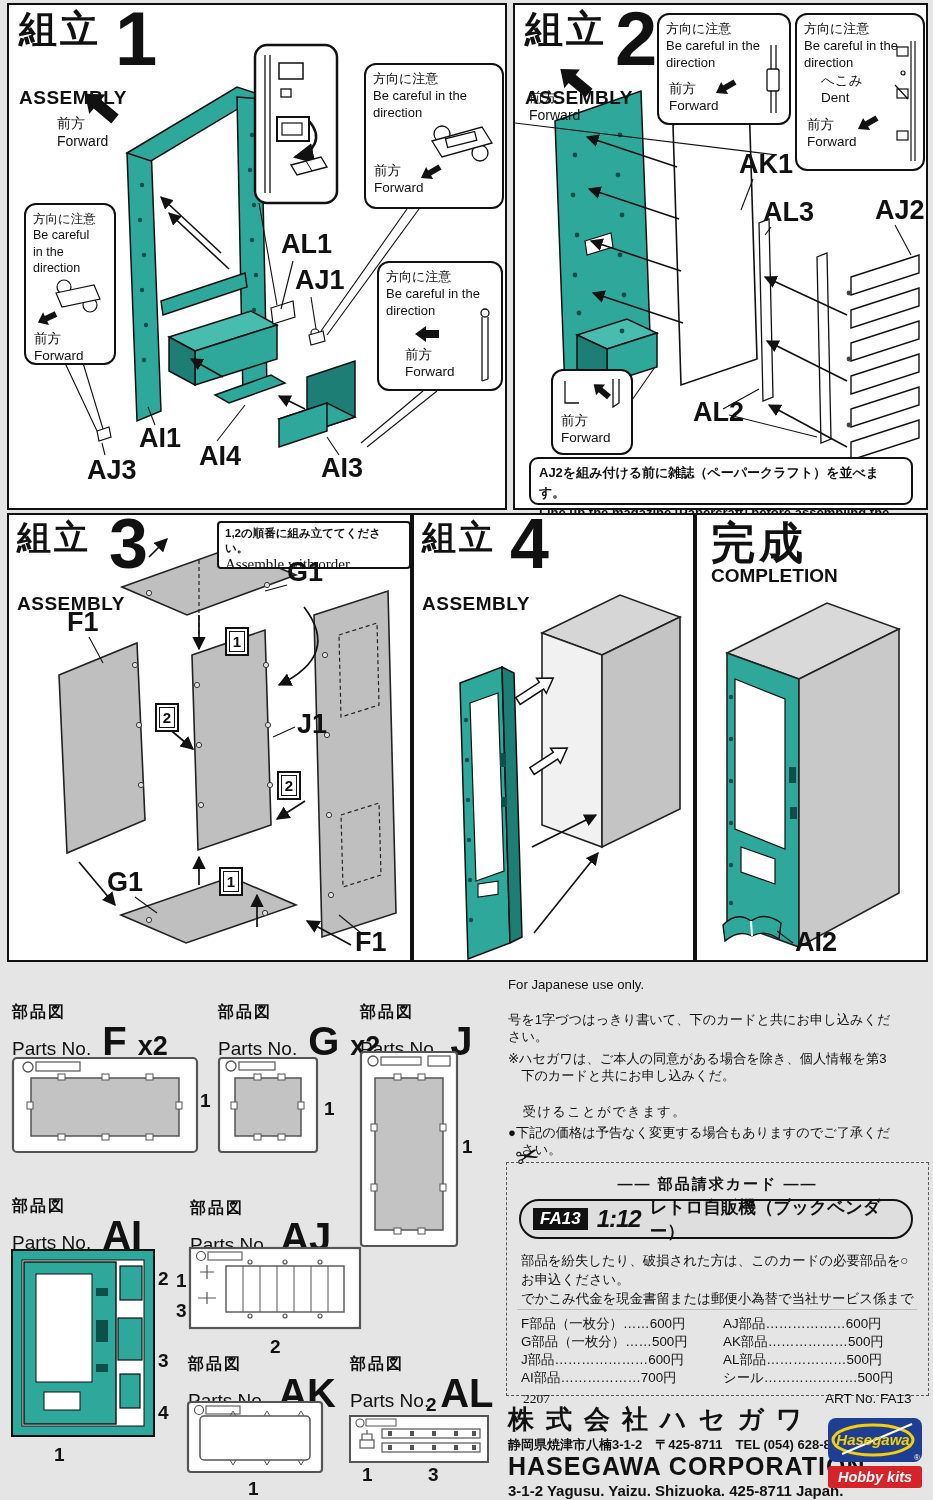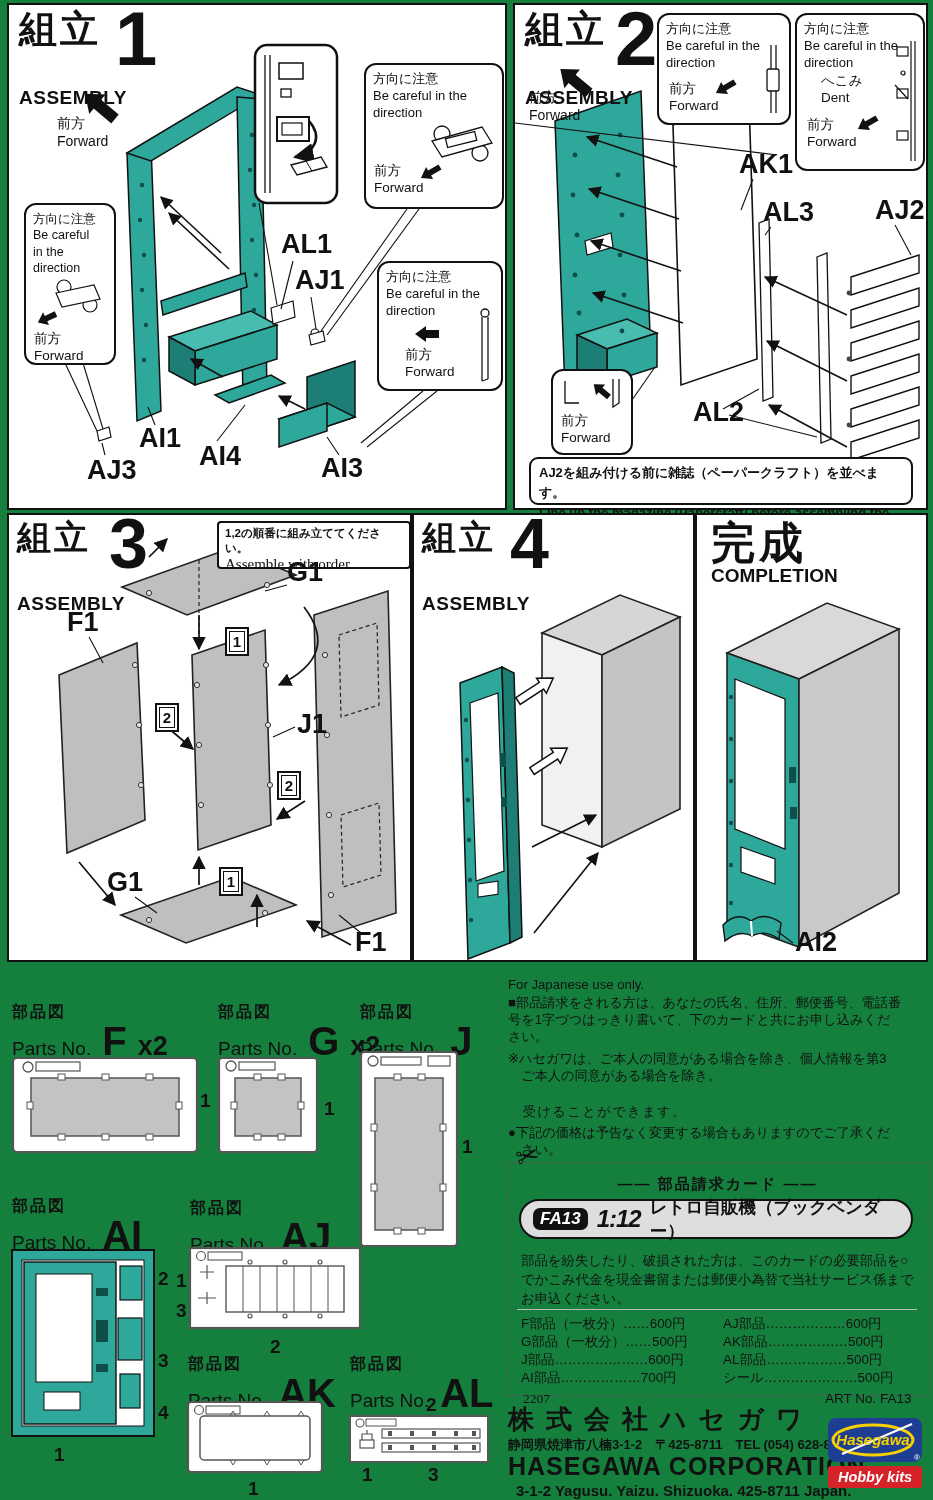--- a/index.html
+++ b/index.html
@@ -1,16 +1,16 @@
 <!DOCTYPE html>
 <html><head>
 <meta charset="utf-8">
 <style>
   html,body{margin:0;padding:0;background:#fff;}
-  .sheet{position:relative;width:933px;height:1500px;background:#15803d;overflow:hidden;
+  .sheet{position:relative;width:933px;height:1500px;background:#e5e5e5;overflow:hidden;
          font-family:"Liberation Sans","DejaVu Sans",sans-serif;color:#111;}
   .panel{position:absolute;border:2px solid #111;background:#fff;box-sizing:border-box;}
   .abs{position:absolute;}
   .asm-jp{font-size:38px;font-weight:bold;letter-spacing:3px;line-height:1.05;}
   .asm-en{font-size:19px;font-weight:bold;letter-spacing:.5px;margin-top:37px;}
   .asm-num{font-size:76px;font-weight:900;line-height:.95;}
   .comp-jp{font-size:44px;font-weight:bold;letter-spacing:4px;line-height:1.0;}
   .comp-en{font-size:19px;font-weight:bold;}
   .fwd{font-size:14px;line-height:1.25;}
   .callout{position:absolute;border:2px solid #111;border-radius:12px;background:#fff;
@@ -31,30 +31,30 @@
   .snum{position:absolute;font-size:19px;font-weight:bold;}
   .ntext{position:absolute;font-size:13.2px;line-height:1.3;white-space:nowrap;}
   .card{position:absolute;left:506px;top:1162px;width:423px;height:234px;
         border:1.5px dashed #555;box-sizing:border-box;}
   .card-title{position:absolute;left:0;top:12px;width:100%;text-align:center;
               font-size:15px;font-weight:bold;letter-spacing:2px;}
   .pill{position:absolute;left:12px;top:36px;width:394px;height:40px;border:2px solid #111;
         border-radius:21px;background:#dedede;box-sizing:border-box;
         display:flex;align-items:center;gap:9px;padding:0 12px;}
   .pill-tag{background:#111;color:#fff;font-style:italic;font-weight:bold;font-size:17px;
-            border-radius:7px;padding:1px 7px;}
+            border-radius:0;padding:1px 7px;}
   .pill-scale{font-style:italic;font-weight:900;font-size:24px;letter-spacing:-1px;}
   .pill-name{font-weight:bold;font-size:17.5px;}
   .card-body{position:absolute;left:14px;top:88px;font-size:13.4px;line-height:1.42;white-space:nowrap;}
   .price-cell{position:absolute;font-size:13.4px;white-space:nowrap;}
   .card-foot{position:absolute;font-size:13.5px;}
   .co-name-jp{position:absolute;left:508px;top:1402px;font-size:26px;font-weight:bold;letter-spacing:12px;white-space:nowrap;}
   .co-addr-jp{position:absolute;left:508px;top:1436px;font-size:13px;font-weight:bold;white-space:nowrap;}
   .co-name-en{position:absolute;left:508px;top:1452px;font-size:25px;font-weight:bold;letter-spacing:1px;white-space:nowrap;}
-  .co-addr-en{position:absolute;left:508px;top:1482px;font-size:15px;font-weight:bold;white-space:nowrap;margin-left:8px;}
+  .co-addr-en{position:absolute;left:508px;top:1482px;font-size:15px;font-weight:bold;white-space:nowrap;}
   svg{display:block;}
 </style>
 </head>
 <body>
 
 <div class="sheet">
 
   <section class="panel" style="left:7px;top:3px;width:500px;height:507px">
     <svg class="abs" style="left:0;top:0" width="496" height="503" viewBox="0 0 496 503">
       <defs>
@@ -736,41 +736,40 @@
         <rect x="84" y="33" width="4" height="5"></rect>
         <rect x="106" y="33" width="4" height="5"></rect>
         <rect x="124" y="33" width="4" height="5"></rect>
     </g>
   </svg>
   <div class="snum" style="left:426px;top:1394px">2</div>
   <div class="snum" style="left:362px;top:1464px">1</div>
   <div class="snum" style="left:428px;top:1464px">3</div>
 
   <div class="ntext" style="left:508px;top:976px">For Japanese use only.</div>
-  <div class="ntext" style="left:508px;top:994px">■部品請求をされる方は、あなたの氏名、住所、郵便番号、電話番</div>
   <div class="ntext" style="left:508px;top:1011px">号を1字づつはっきり書いて、下のカードと共にお申し込みくだ</div>
   <div class="ntext" style="left:508px;top:1028px">さい。</div>
   <div class="ntext" style="left:508px;top:1050px">※ハセガワは、ご本人の同意がある場合を除き、個人情報を第3</div>
-  <div class="ntext" style="left:508px;top:1067px">　ご本人の同意がある場合を除き。</div>
+  <div class="ntext" style="left:508px;top:1067px">　下のカードと共にお申し込みくだ。</div>
   <div class="ntext" style="left:508px;top:1103px;letter-spacing:1.5px">　受けることができます。</div>
   <div class="ntext" style="left:508px;top:1124px">●下記の価格は予告なく変更する場合もありますのでご了承くだ</div>
   <div class="ntext" style="left:508px;top:1141px">　さい。</div>
 
   <div class="abs" style="left:516px;top:1140px;font-size:28px;transform:rotate(-15deg)">✂</div>
   <div class="card">
     <div class="card-title">―― 部品請求カード ――</div>
     <div class="pill">
       <span class="pill-tag">FA13</span>
       <span class="pill-scale">1:12</span>
       <span class="pill-name">レトロ自販機（ブックベンダー）</span>
     </div>
     <div class="card-body">
       <div>部品を紛失したり、破損された方は、このカードの必要部品を○</div>
+      <div>お申込ください。</div>
       <div>でかこみ代金を現金書留または郵便小為替で当社サービス係まで</div>
-      <div>お申込ください。</div>
     </div>
     <div class="abs" style="left:10px;top:146px;width:400px;border-top:1px solid #bbb"></div>
     <div class="price-cell" style="left:14px;top:152px">F部品（一枚分）……600円</div>
     <div class="price-cell" style="left:216px;top:152px">AJ部品………………600円</div>
     <div class="price-cell" style="left:14px;top:170px">G部品（一枚分）……500円</div>
     <div class="price-cell" style="left:216px;top:170px">AK部品………………500円</div>
     <div class="price-cell" style="left:14px;top:188px">J部品…………………600円</div>
     <div class="price-cell" style="left:216px;top:188px">AL部品………………500円</div>
     <div class="price-cell" style="left:14px;top:206px">AI部品………………700円</div>
     <div class="price-cell" style="left:216px;top:206px">シール…………………500円</div>

